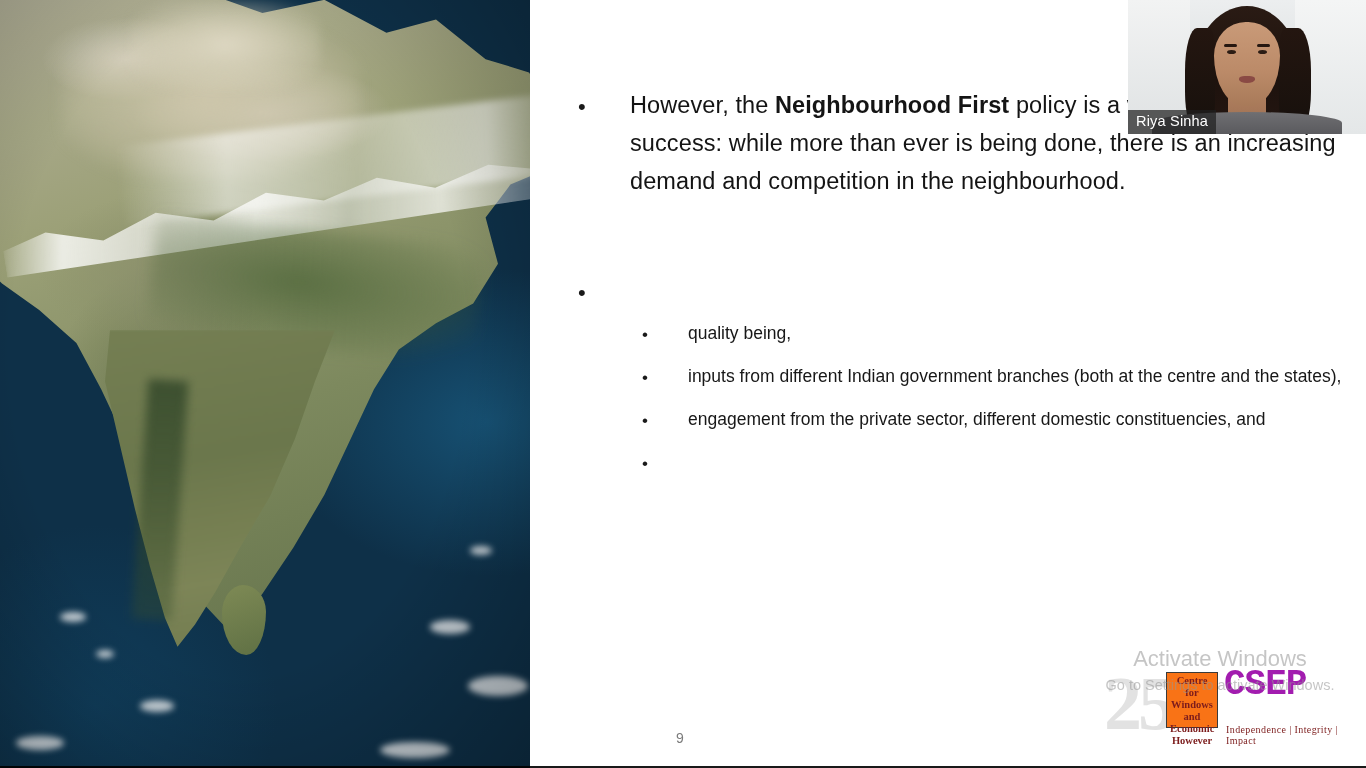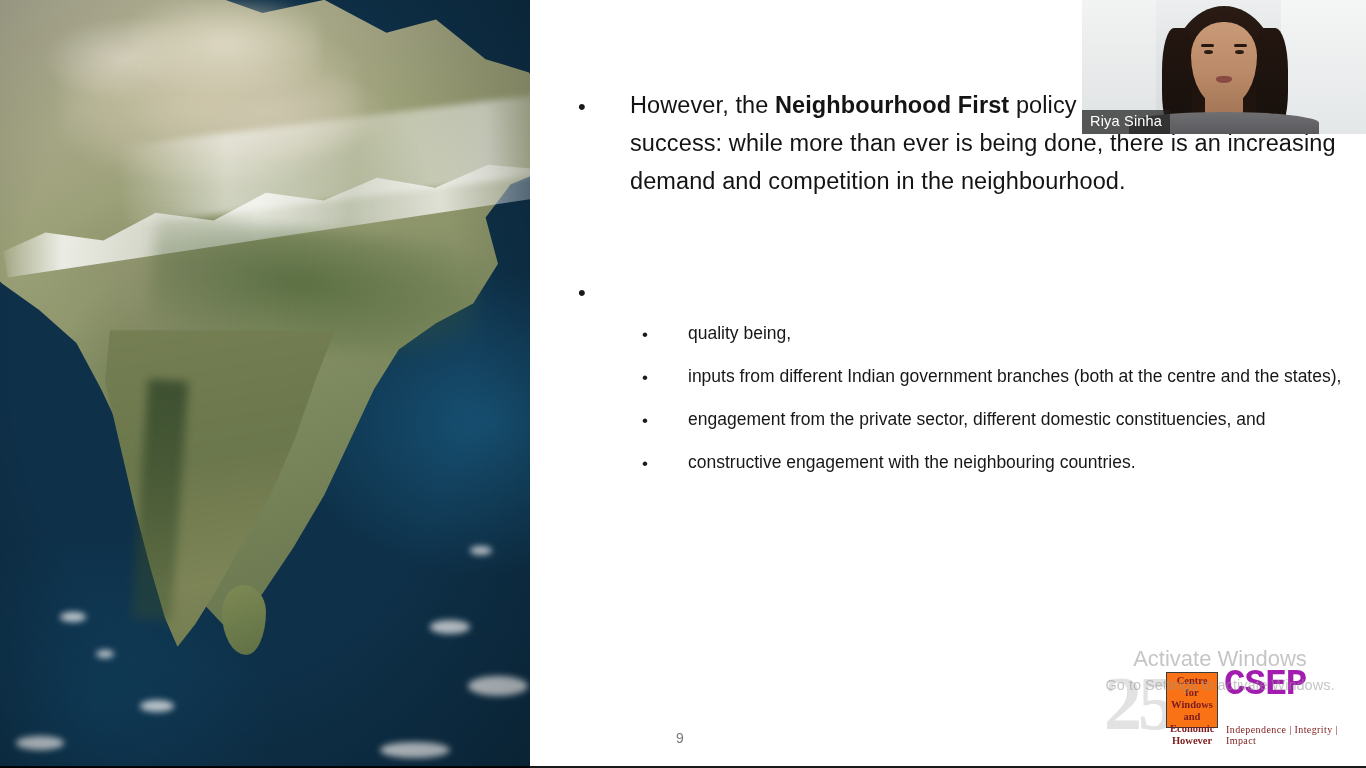--- a/index.html
+++ b/index.html
@@ -319,21 +319,21 @@
     font-size: 14.5px;
     line-height: 22px;
     margin-top: 2px;
   }
 
   
   .webcam {
     position: absolute;
     right: 0;
     top: 0;
-    width: 284px;
+    width: 238px;
     height: 134px;
     overflow: hidden;
     background: #cfd3d6;
   }
   .cam-bg {
     position: absolute;
     inset: 0;
     background: linear-gradient(180deg, #eceeef 0%, #e2e5e6 40%, #d5d9da 100%);
   }
   .cam-wallL {
@@ -503,21 +503,20 @@
         <div class="sub-row">
           <div class="sub-dot">•</div>
           <div class="sub-text">inputs from different Indian government branches (both at the centre and the states),</div>
         </div>
         <div class="sub-row">
           <div class="sub-dot">•</div>
           <div class="sub-text">engagement from the private sector, different domestic constituencies, and</div>
         </div>
         <div class="sub-row">
           <div class="sub-dot">•</div>
-          <div class="sub-text">constructive engagement with the neighbouring countries.</div>
         </div>
       </div>
 
       <div class="page-num">9</div>
 
       <div class="logo-wrap">
         <div class="logo-ghost">25</div>
         <div class="logo-block">
           <div>Centre for</div>
           <div>Windows and</div>

